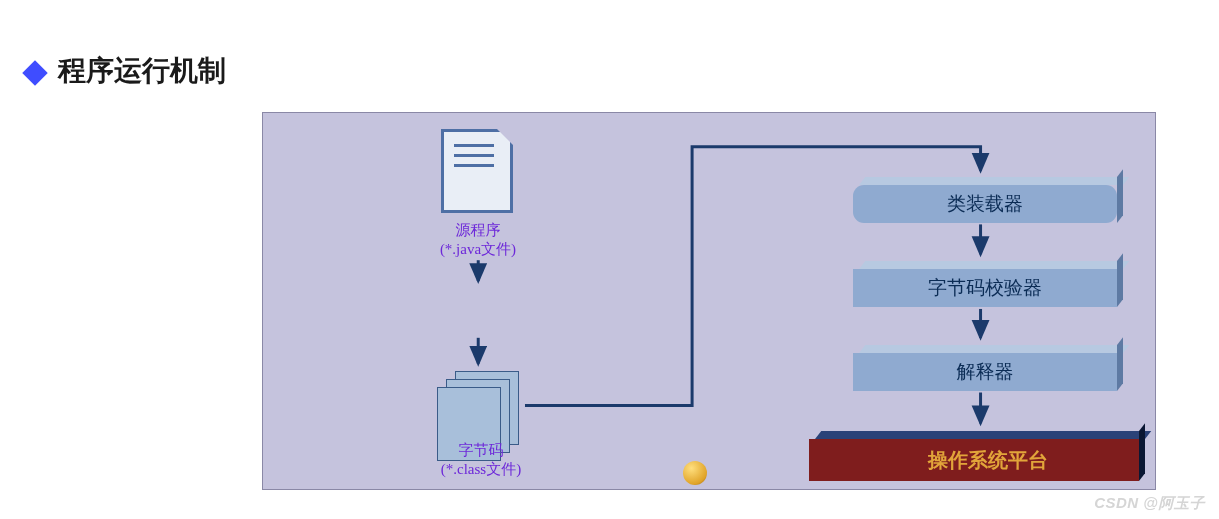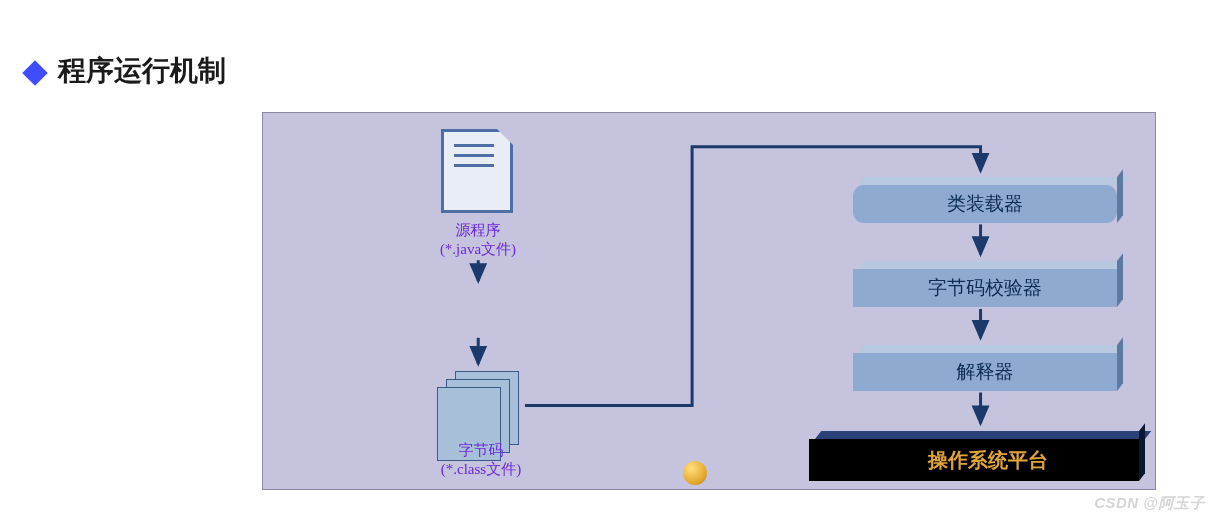--- a/index.html
+++ b/index.html
@@ -70,21 +70,21 @@
     inset: 0;
     display: flex;
     align-items: center;
     justify-content: center;
     font-family: "SimSun", serif;
     white-space: nowrap;
   }
   .blue .face { background: #8faad0; color: #0b2c55; }
   .blue .top  { background: #b7c9e1; }
   .blue .side { background: #5e7aa3; }
-  .navy .face { background: #000000; color: #e2a53a; font-family: "SimHei", sans-serif; padding-left: 28px; }
+  .navy .face { background: #7f1d1d; color: #e2a53a; font-family: "SimHei", sans-serif; padding-left: 28px; }
   .navy .top  { background: #2a4278; }
   .navy .side { background: #0a1733; }
   .doc {
     position: absolute;
     width: 72px;
     height: 84px;
     background: #e9eef6;
     border: 3px solid #4e6fa5;
   }
   .doc::before {

